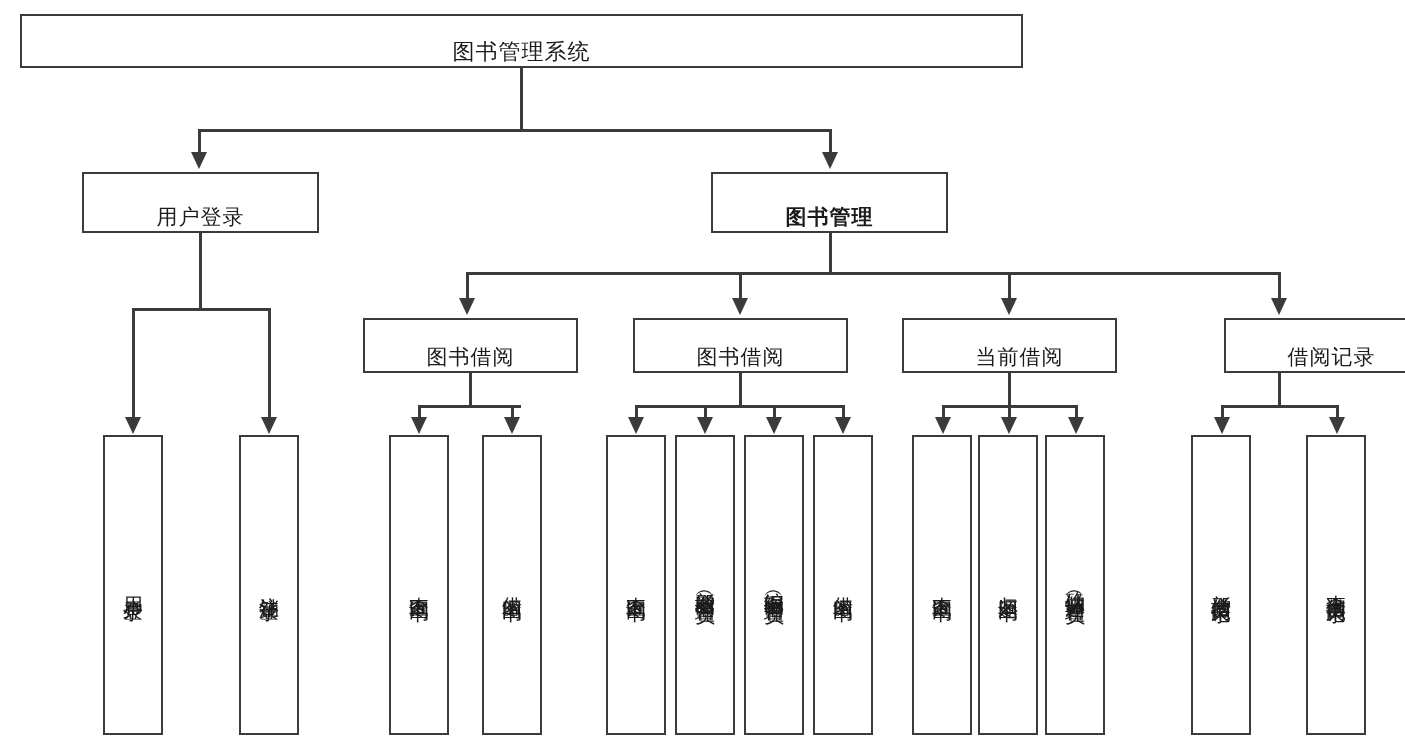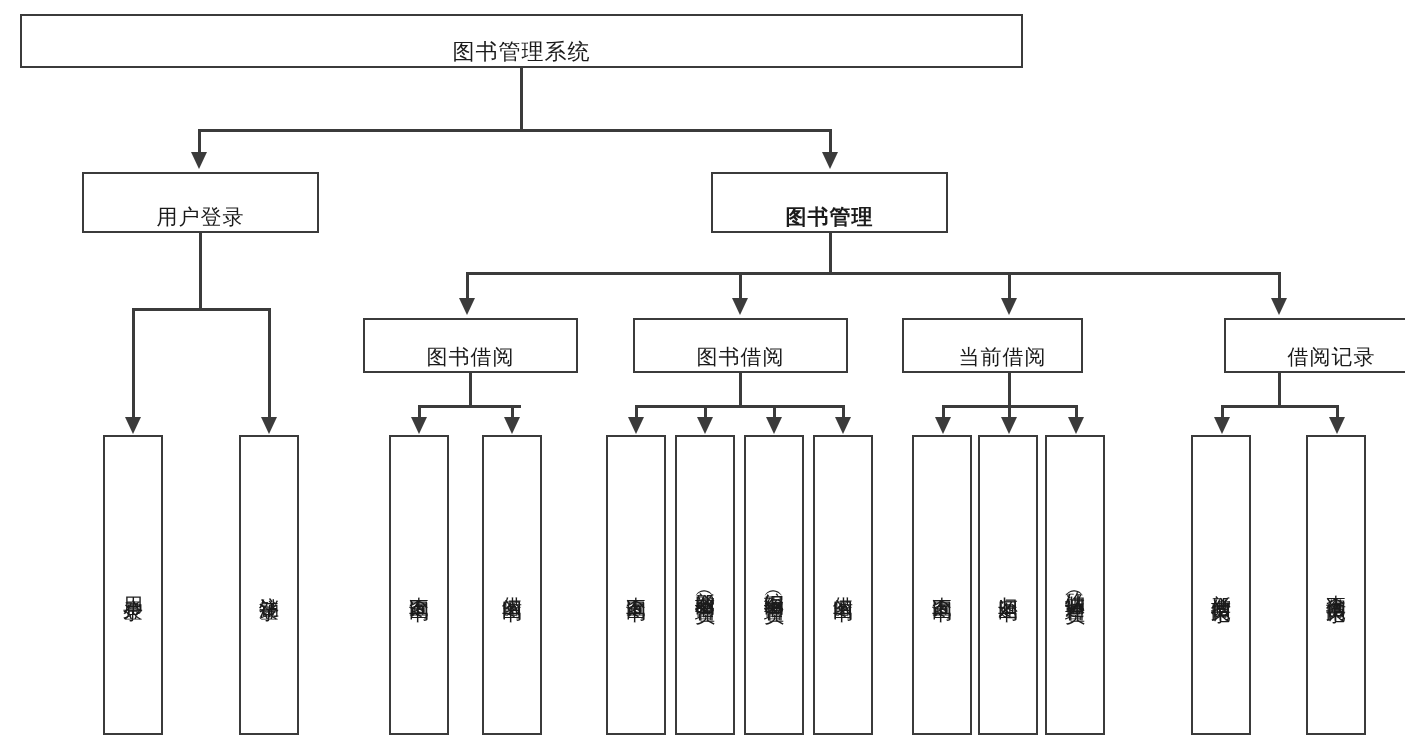--- a/index.html
+++ b/index.html
@@ -122,21 +122,21 @@
   <div class="arrow" style="left:1001px; top:298px;"></div>
   <div class="vline" style="left:1278px; top:272px; height:27px;"></div>
   <div class="arrow" style="left:1271px; top:298px;"></div>
 
   <div class="node l2" style="left:363px; top:318px; width:215px; height:55px;">
     <span class="label">图书借阅</span>
   </div>
   <div class="node l2" style="left:633px; top:318px; width:215px; height:55px;">
     <span class="label">图书借阅</span>
   </div>
-  <div class="node l2" style="left:902px; top:318px; width:181px; height:55px;padding-left:20px;">
+  <div class="node l2" style="left:902px; top:318px; width:215px; height:55px;padding-left:20px;">
     <span class="label">当前借阅</span>
   </div>
   <div class="node l2" style="left:1224px; top:318px; width:215px; height:55px;">
     <span class="label">借阅记录</span>
   </div>
 
   <div class="vline" style="left:469px; top:373px; height:34px;"></div>
   <div class="hline" style="left:418px; top:405px; width:103px;"></div>
   <div class="vline" style="left:418px; top:405px; height:13px;"></div>
   <div class="arrow" style="left:411px; top:417px;"></div>

